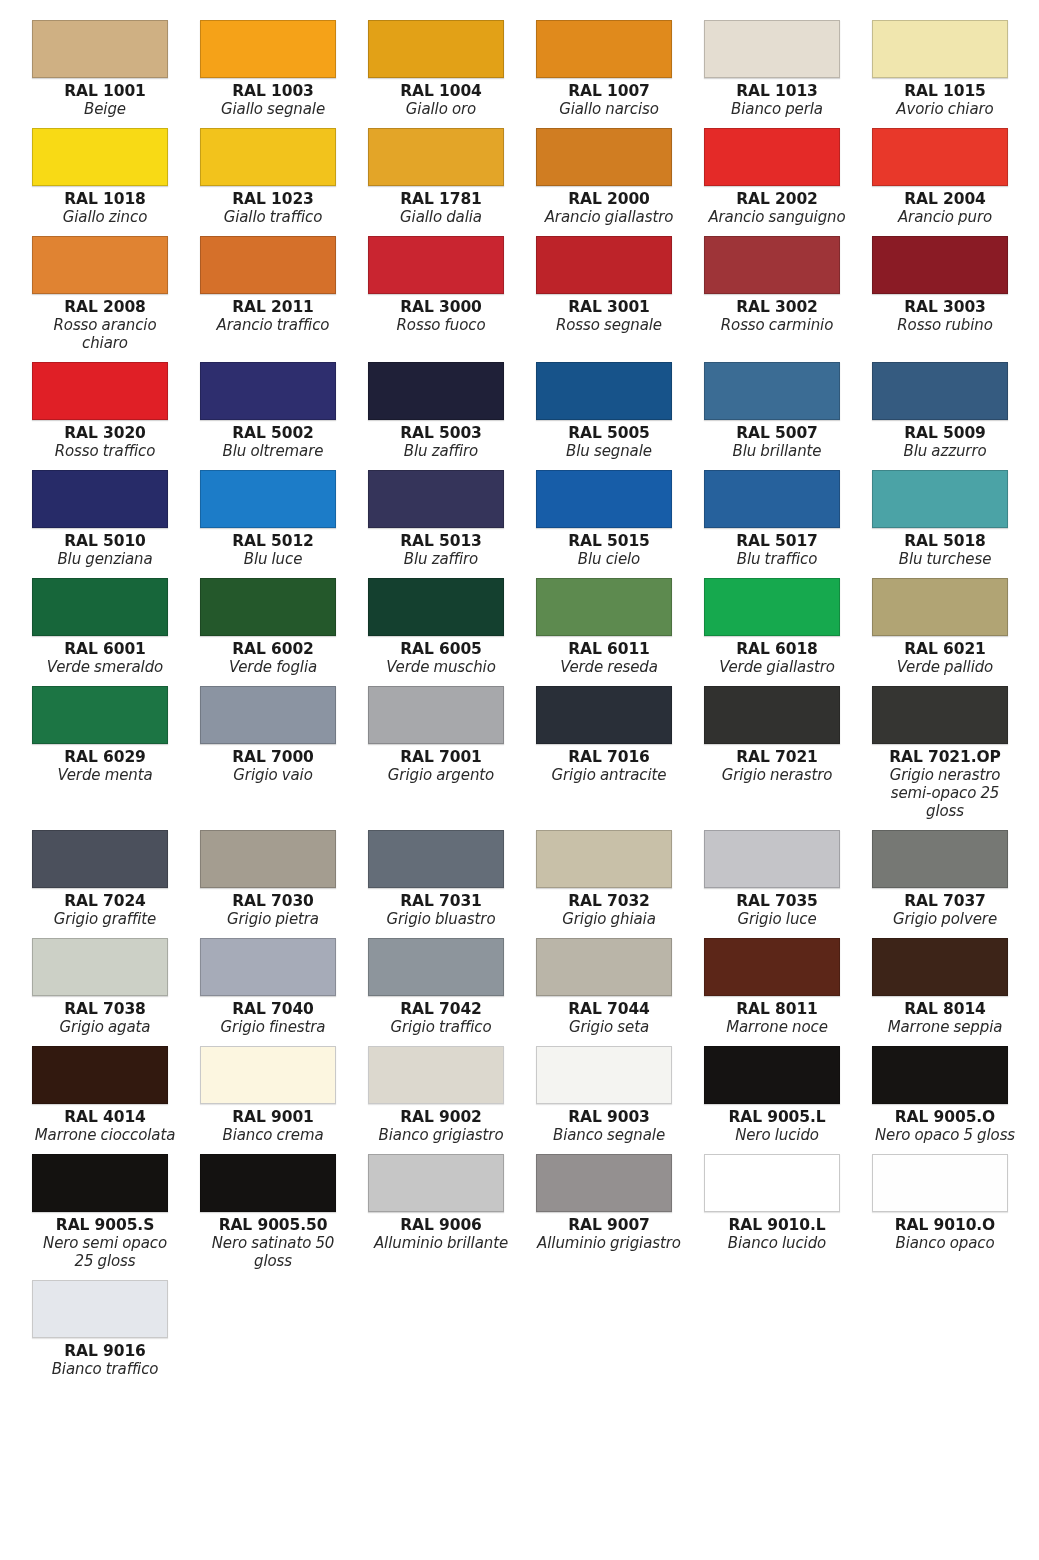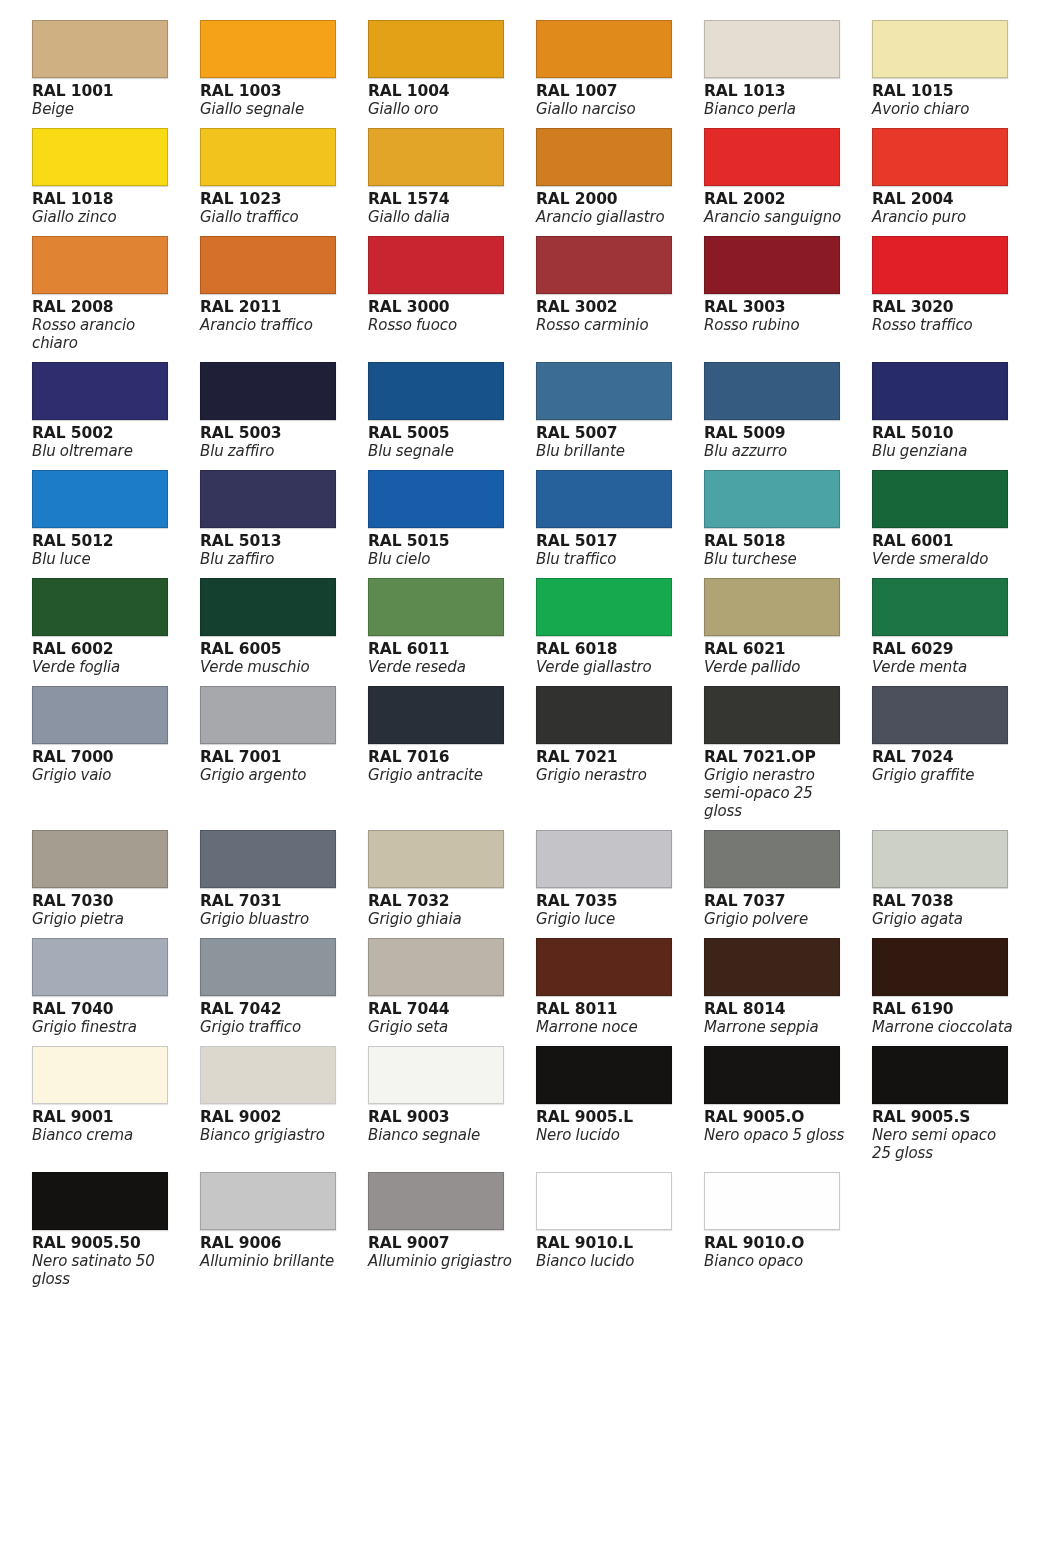--- a/index.html
+++ b/index.html
@@ -15,20 +15,21 @@
     -webkit-font-smoothing: antialiased;
   }
 
   #chart {
     position: relative;
     width: 1039px;
     height: 1560px;
     box-sizing: border-box;
     padding: 20px 0 0 0;
     overflow: hidden;
+    text-align: center;
   }
 
   .grid {
     display: grid;
     grid-template-columns: repeat(6, 168px);
     column-gap: 0px;
     row-gap: 0px;
     padding-left: 32px;
     box-sizing: border-box;
     align-content: start;
@@ -113,21 +114,21 @@
         <div class="code">RAL 1018</div>
         <div class="name">Giallo zinco</div>
       </div>
       <div class="cell">
         <div class="swatch" style="background: rgb(242, 195, 28);"></div>
         <div class="code">RAL 1023</div>
         <div class="name">Giallo traffico</div>
       </div>
       <div class="cell">
         <div class="swatch" style="background: rgb(227, 165, 40);"></div>
-        <div class="code">RAL 1574</div>
+        <div class="code">RAL 1781</div>
         <div class="name">Giallo dalia</div>
       </div>
       <div class="cell">
         <div class="swatch" style="background: rgb(208, 125, 34);"></div>
         <div class="code">RAL 2000</div>
         <div class="name">Arancio giallastro</div>
       </div>
       <div class="cell">
         <div class="swatch" style="background: rgb(228, 42, 40);"></div>
         <div class="code">RAL 2002</div>
@@ -147,20 +148,25 @@
         <div class="swatch" style="background: rgb(213, 112, 42);"></div>
         <div class="code">RAL 2011</div>
         <div class="name">Arancio traffico</div>
       </div>
       <div class="cell">
         <div class="swatch" style="background: rgb(201, 37, 48);"></div>
         <div class="code">RAL 3000</div>
         <div class="name">Rosso fuoco</div>
       </div>
       <div class="cell">
+        <div class="swatch" style="background: rgb(189, 35, 41);"></div>
+        <div class="code">RAL 3001</div>
+        <div class="name">Rosso segnale</div>
+      </div>
+      <div class="cell">
         <div class="swatch" style="background: rgb(158, 52, 56);"></div>
         <div class="code">RAL 3002</div>
         <div class="name">Rosso carminio</div>
       </div>
       <div class="cell">
         <div class="swatch" style="background: rgb(138, 27, 37);"></div>
         <div class="code">RAL 3003</div>
         <div class="name">Rosso rubino</div>
       </div>
       <div class="cell">
@@ -338,21 +344,21 @@
         <div class="code">RAL 8011</div>
         <div class="name">Marrone noce</div>
       </div>
       <div class="cell">
         <div class="swatch" style="background: rgb(61, 36, 24);"></div>
         <div class="code">RAL 8014</div>
         <div class="name">Marrone seppia</div>
       </div>
       <div class="cell">
         <div class="swatch" style="background: rgb(50, 25, 15);"></div>
-        <div class="code">RAL 6190</div>
+        <div class="code">RAL 4014</div>
         <div class="name">Marrone cioccolata</div>
       </div>
       <div class="cell">
         <div class="swatch light-edge" style="background: rgb(252, 246, 224);"></div>
         <div class="code">RAL 9001</div>
         <div class="name">Bianco crema</div>
       </div>
       <div class="cell">
         <div class="swatch light-edge" style="background: rgb(220, 216, 206);"></div>
         <div class="code">RAL 9002</div>
@@ -395,18 +401,23 @@
       </div>
       <div class="cell">
         <div class="swatch light-edge" style="background: rgb(255, 255, 255);"></div>
         <div class="code">RAL 9010.L</div>
         <div class="name">Bianco lucido</div>
       </div>
       <div class="cell">
         <div class="swatch light-edge" style="background: rgb(254, 254, 254);"></div>
         <div class="code">RAL 9010.O</div>
         <div class="name">Bianco opaco</div>
+      </div>
+      <div class="cell">
+        <div class="swatch light-edge" style="background: rgb(228, 231, 236);"></div>
+        <div class="code">RAL 9016</div>
+        <div class="name">Bianco traffico</div>
       </div>
       <div class="cell empty"></div>
       <div class="cell empty"></div>
       <div class="cell empty"></div>
     </div>
 </div>
 
 </body></html>

